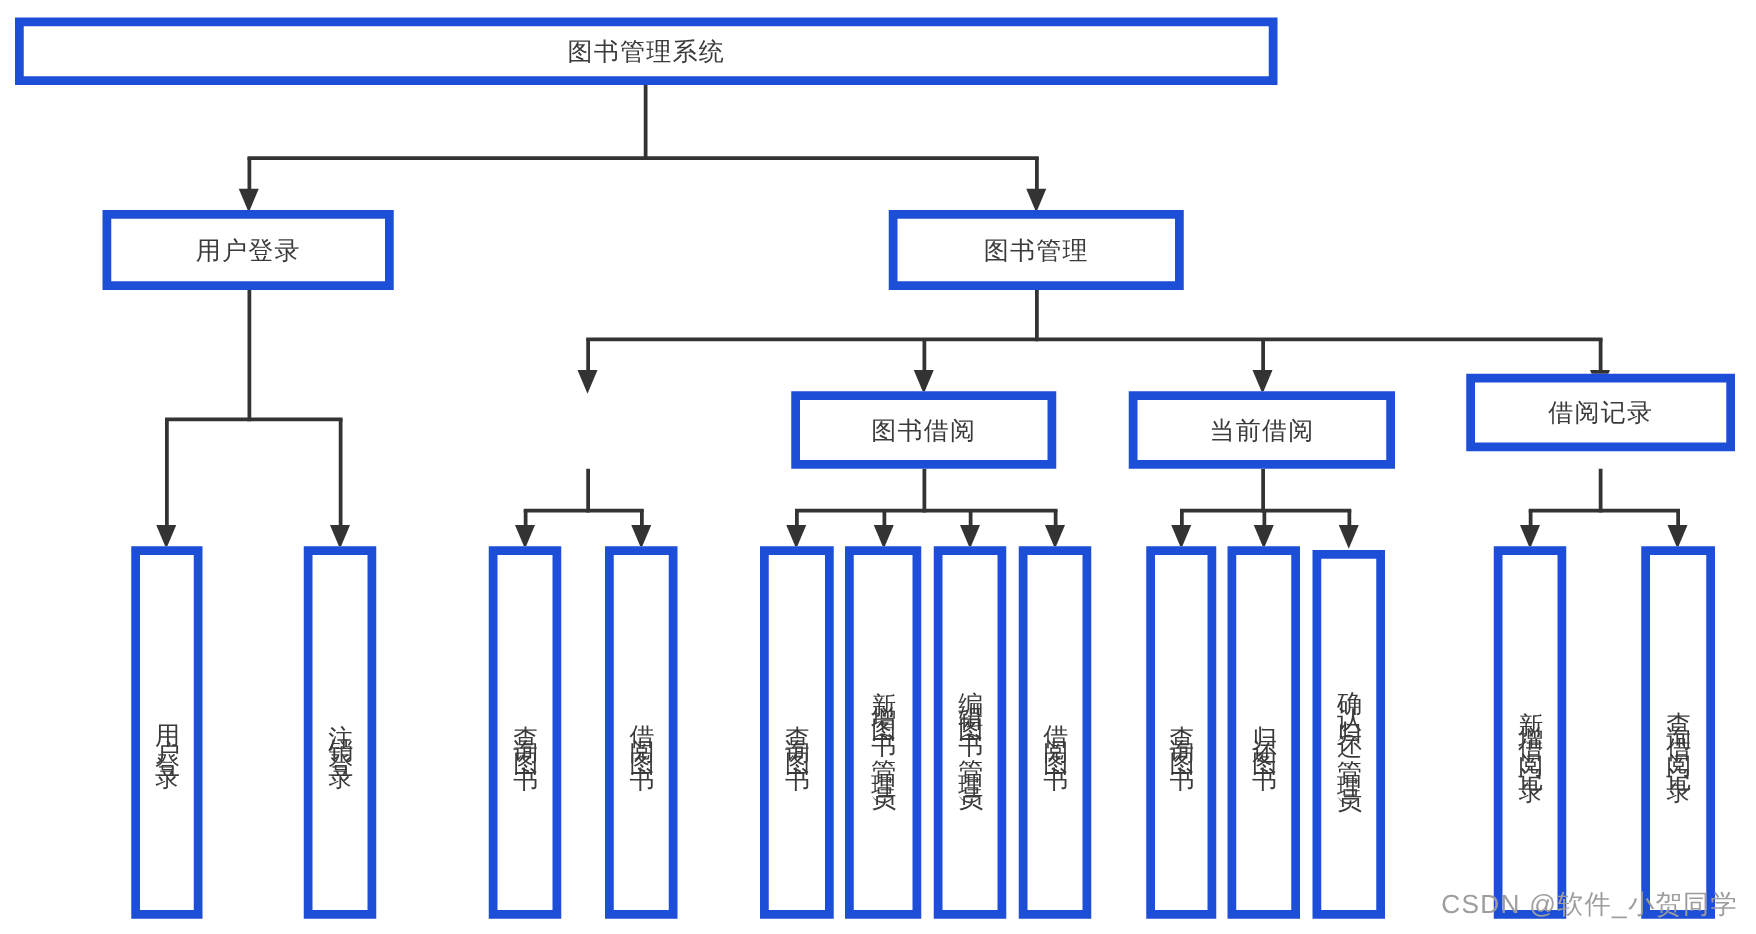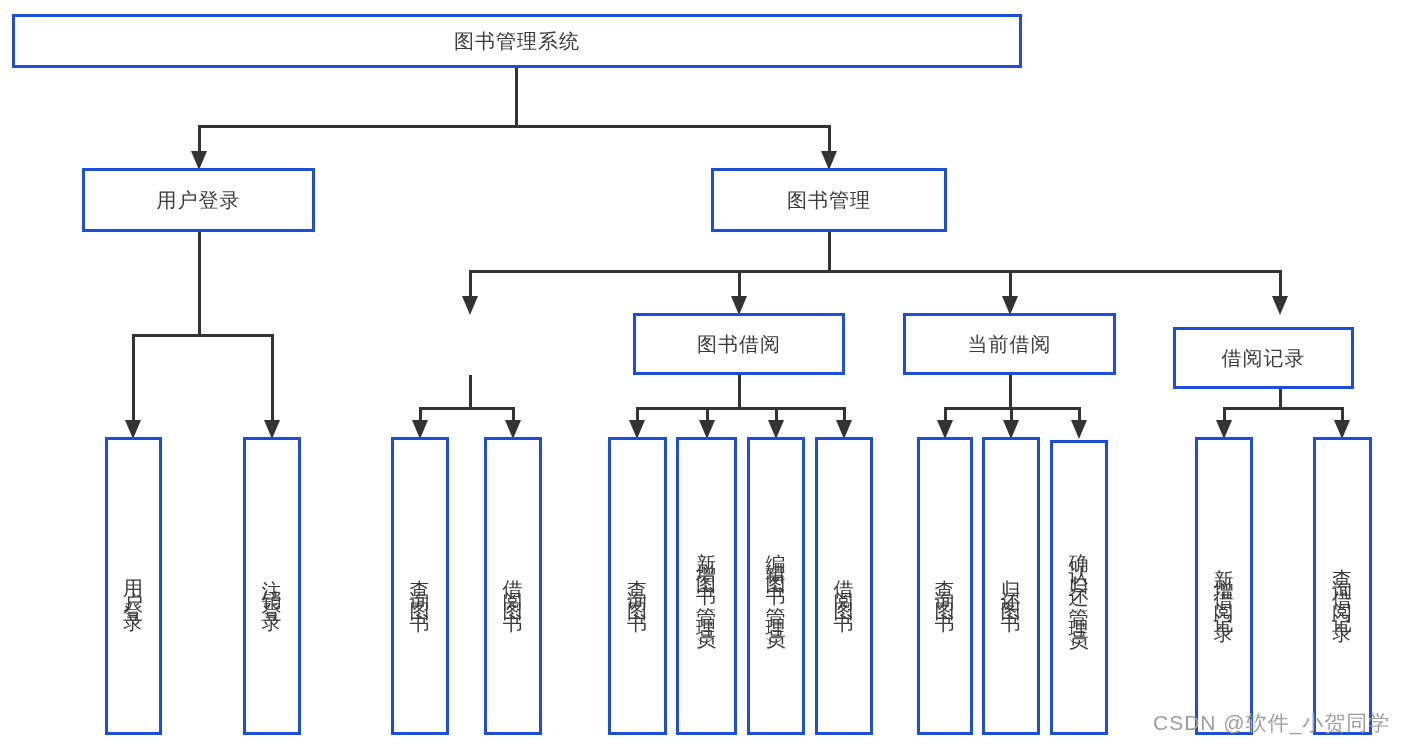--- a/index.html
+++ b/index.html
@@ -13,21 +13,21 @@
     width: 1405px;
     height: 747px;
     background: #ffffff;
     overflow: hidden;
   }
   
   .node {
     position: absolute;
     box-sizing: border-box;
     background: #ffffff;
-    border: 3px solid #1d4ed8;
+    border: 7px solid #1d4ed8;
     color: #3a3a3a;
     display: flex;
     align-items: center;
     justify-content: center;
     z-index: 2;
   }
   .node.h-node {
     font-size: 20px;
     letter-spacing: 1px;
   }
@@ -135,21 +135,21 @@
   <div class="node h-node" style="left:711px; top:168px; width:236px; height:64px;text-align:center;">
     <span>图书管理</span>
   </div>
 
   <div class="node h-node" style="left:903px; top:313px; width:213px; height:62px;">
     <span>当前借阅</span>
   </div>
   <div class="node h-node" style="left:633px; top:313px; width:212px; height:62px;">
     <span>图书借阅</span>
   </div>
-  <div class="node h-node" style="left:1173px; top:327px; width:181px; height:62px;justify-content:center;">
+  <div class="node h-node" style="left:1173px; top:299px; width:215px; height:62px;justify-content:center;">
     <span>借阅记录</span>
   </div>
 
   <div class="node v-node" style="left:105px; top:437px; width:57px; height:298px;">
     <span class="vtext">用户登录</span>
   </div>
   <div class="node v-node" style="left:243px; top:437px; width:58px; height:298px;">
     <span class="vtext">注销登录</span>
   </div>
 

